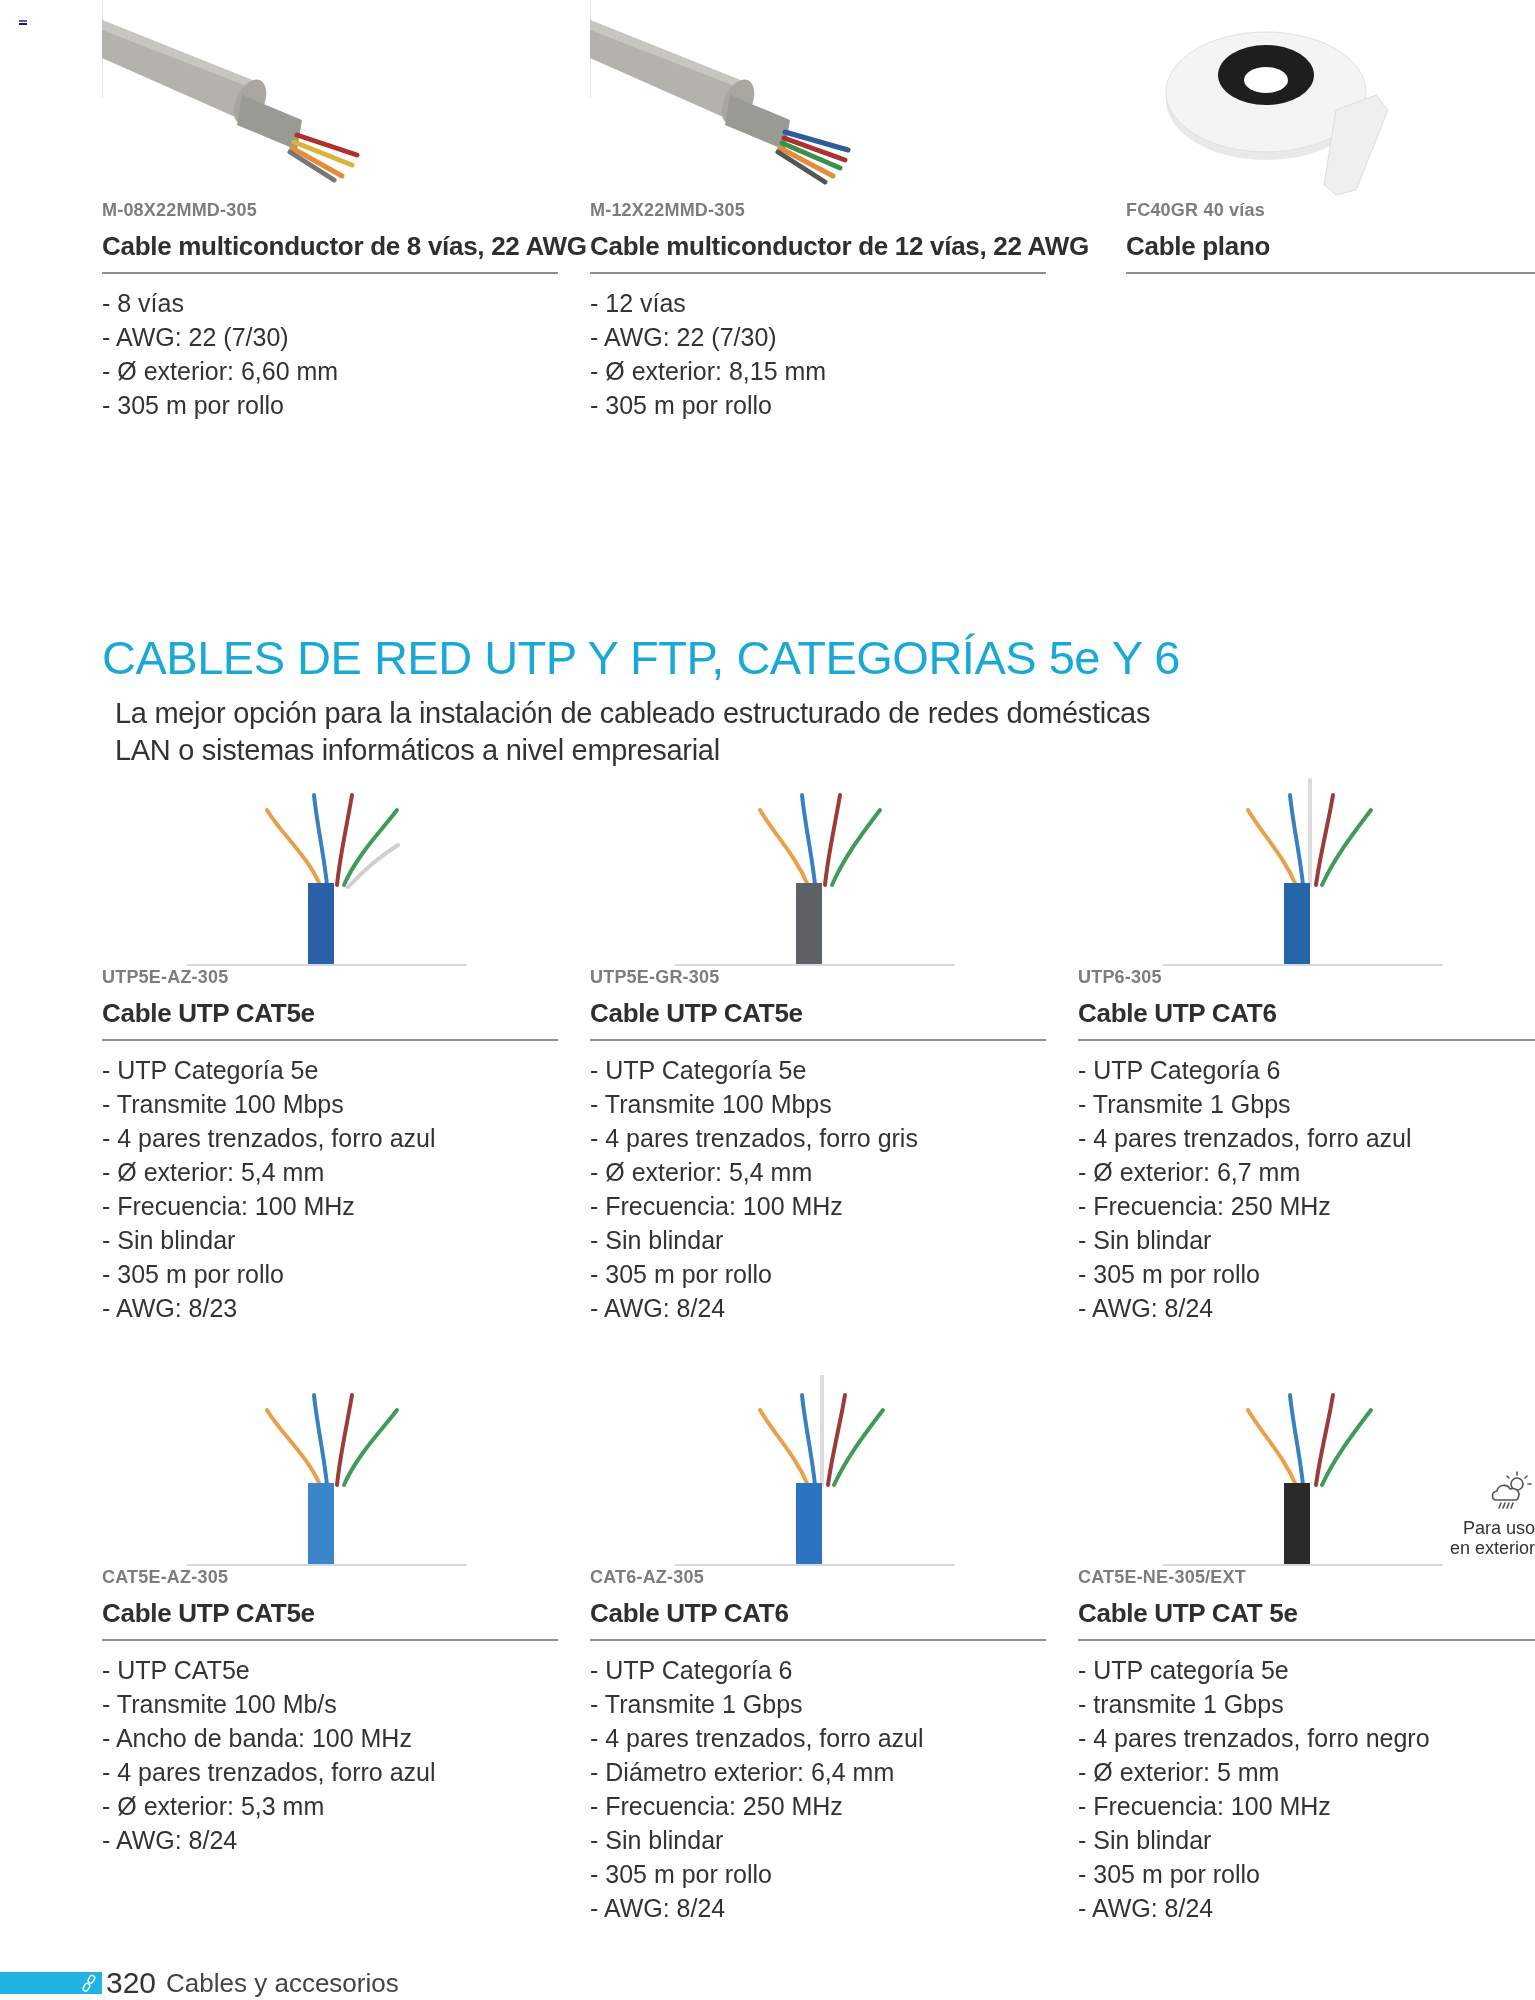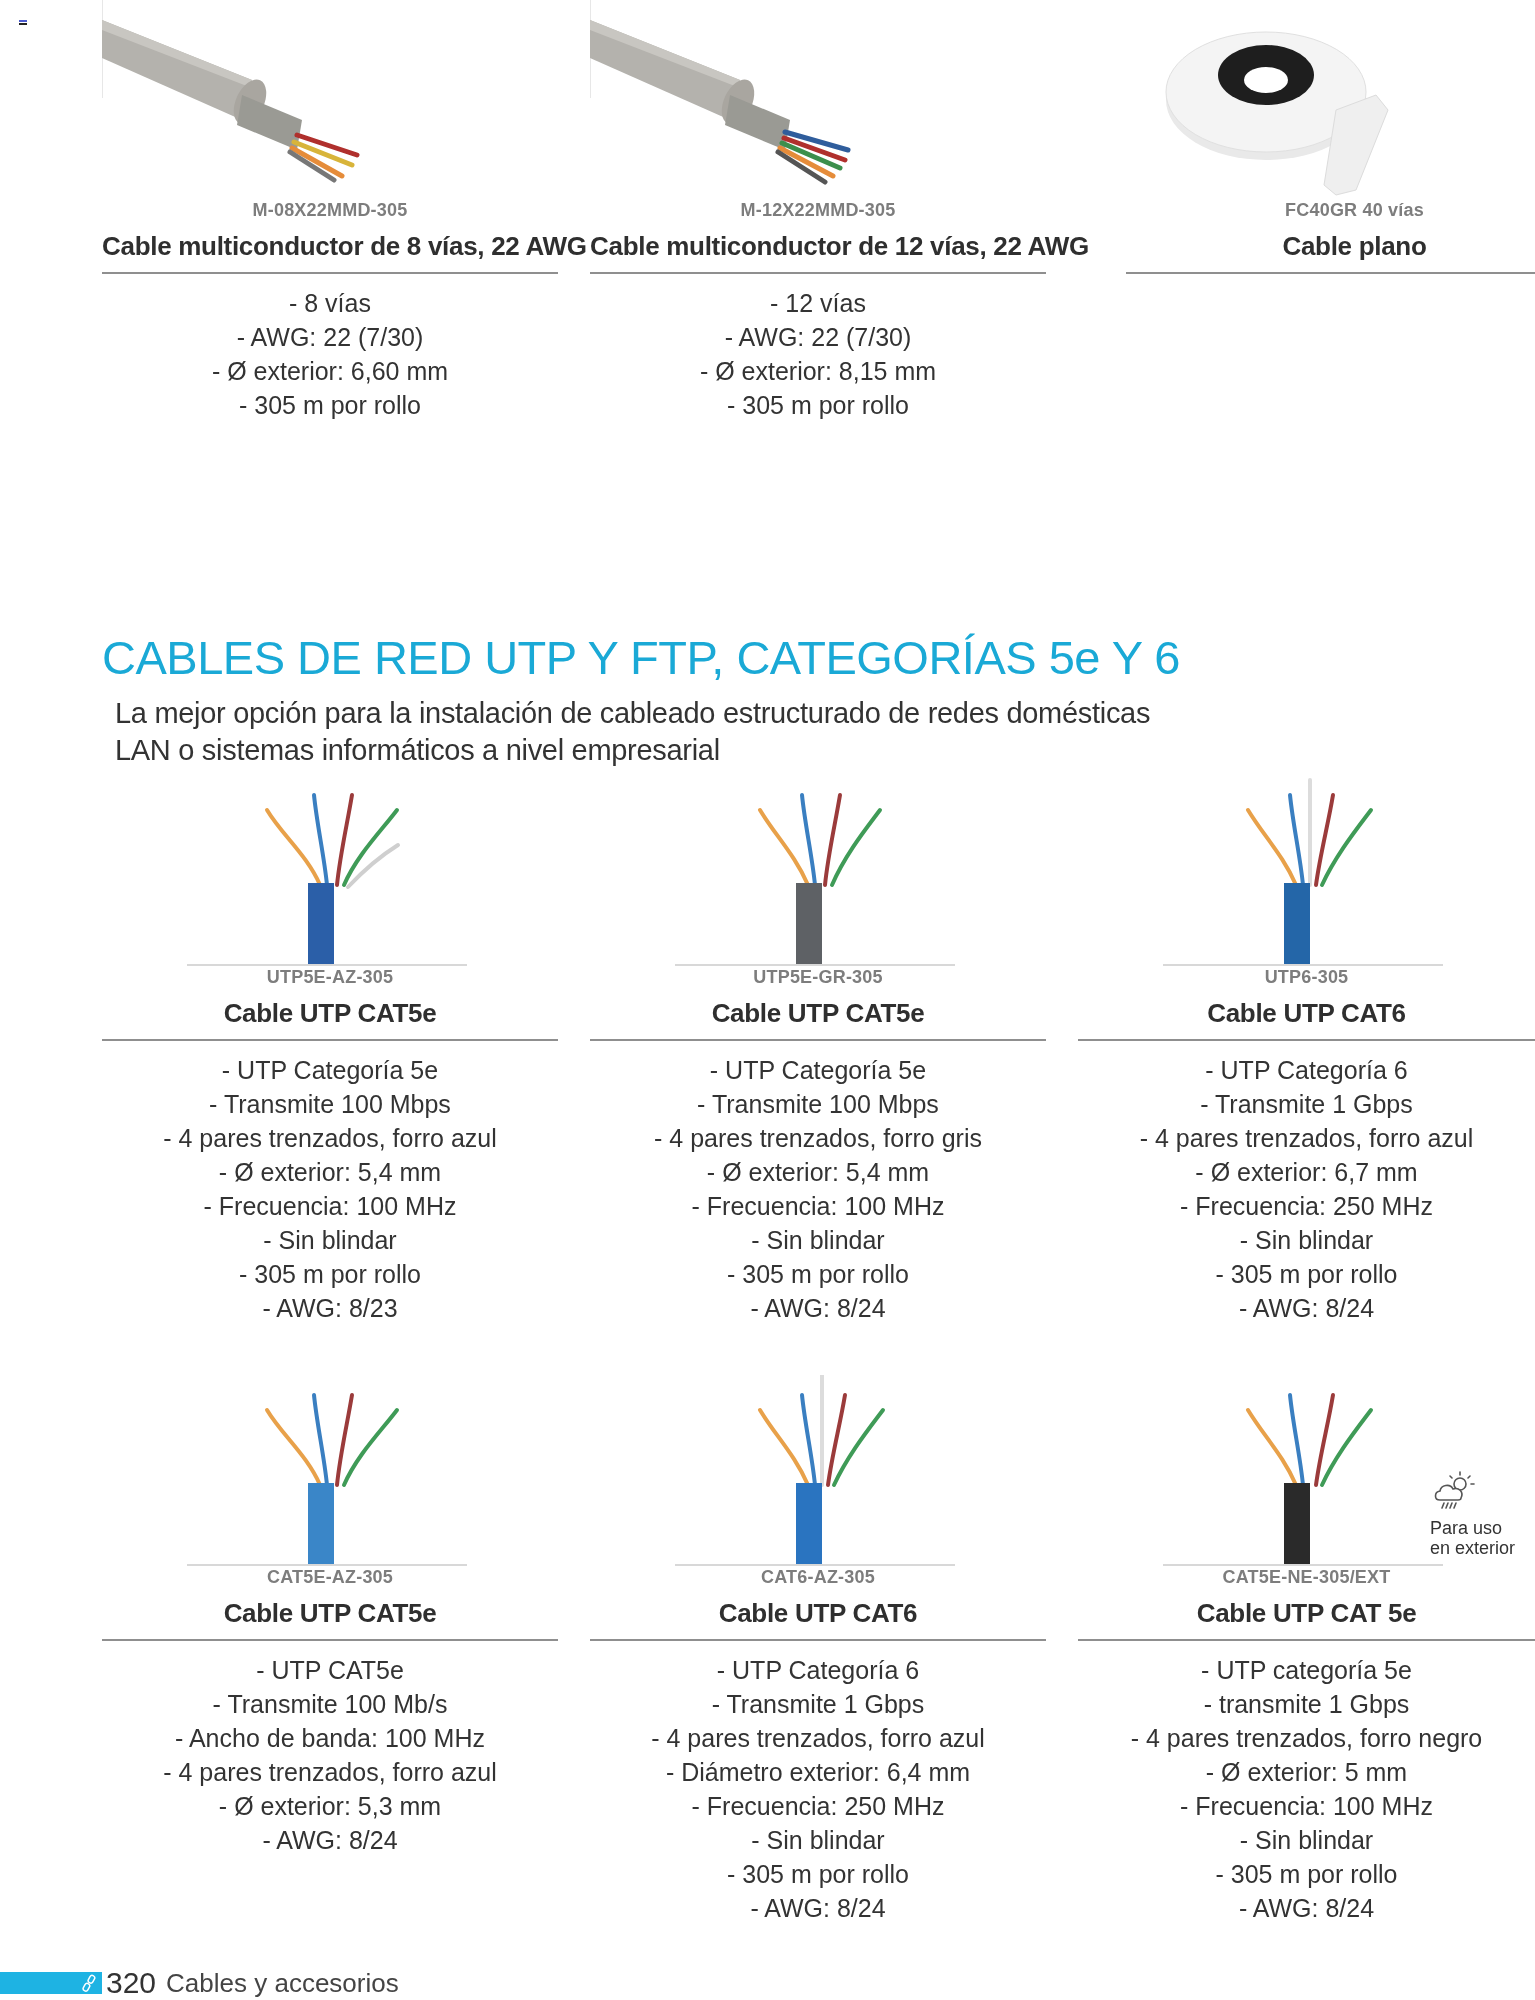--- a/index.html
+++ b/index.html
@@ -1,29 +1,29 @@
 <!DOCTYPE html>
 <html><head>
 <meta charset="utf-8">
 <style>
   * { box-sizing: border-box; margin: 0; padding: 0; }
   html, body { width: 1535px; height: 2000px; background: #ffffff; overflow: hidden; }
   body { position: relative; font-family: "Liberation Sans", sans-serif; color: #2b2b2b; }
   .corner-mark { position: absolute; left: 19px; top: 20px; width: 8px; height: 8px; }
   .corner-mark span { display: block; height: 2px; margin-bottom: 1px; }
-  .card { position: absolute; width: 456px; text-align: center; }
+  .card { position: absolute; width: 456px; }
   .card .img { position: relative; height: 200px; }
   .code { font-size: 18px; color: #7d7d7d; font-weight: bold; letter-spacing: 0.2px; }
   .title { font-size: 26px; font-weight: bold; color: #2f2f2f; margin-top: 10px; letter-spacing: -0.3px; white-space: nowrap; }
   .rule { height: 2px; background: #8f8f8f; margin-top: 10px; width: 100%; }
   .specs { list-style: none; margin-top: 12px; }
   .specs li { font-size: 25px; line-height: 34px; color: #333; white-space: nowrap; }
   .section-heading { position: absolute; left: 102px; top: 630px; font-size: 47px; color: #1aa9d6; font-weight: normal; letter-spacing: -0.5px; white-space: nowrap; }
   .section-sub { position: absolute; left: 102px; top: 695px; font-size: 29px; line-height: 37px; font-weight: normal; color: #333; letter-spacing: -0.3px; margin-left: 13px; }
-  .outdoor { position: absolute; left: 1430px; top: 1470px; width: 105px; text-align: left; }
+  .outdoor { position: absolute; left: 1430px; top: 1470px; width: 105px; text-align: right; }
   .outdoor .lbl { font-size: 18px; line-height: 20px; color: #333; }
   .footer { position: absolute; left: 0; top: 1970px; height: 26px; display: flex; align-items: center; }
   .footer .bar { width: 102px; height: 22px; background: #1eb3e3; position: relative; }
   .footer .bar svg { position: absolute; right: 4px; top: 2px; }
   .footer .page { font-size: 30px; color: #333; margin-left: 4px; }
   .footer .sect { font-size: 26px; color: #444; margin-left: 10px; }
 </style>
 </head>
 <body>
 

